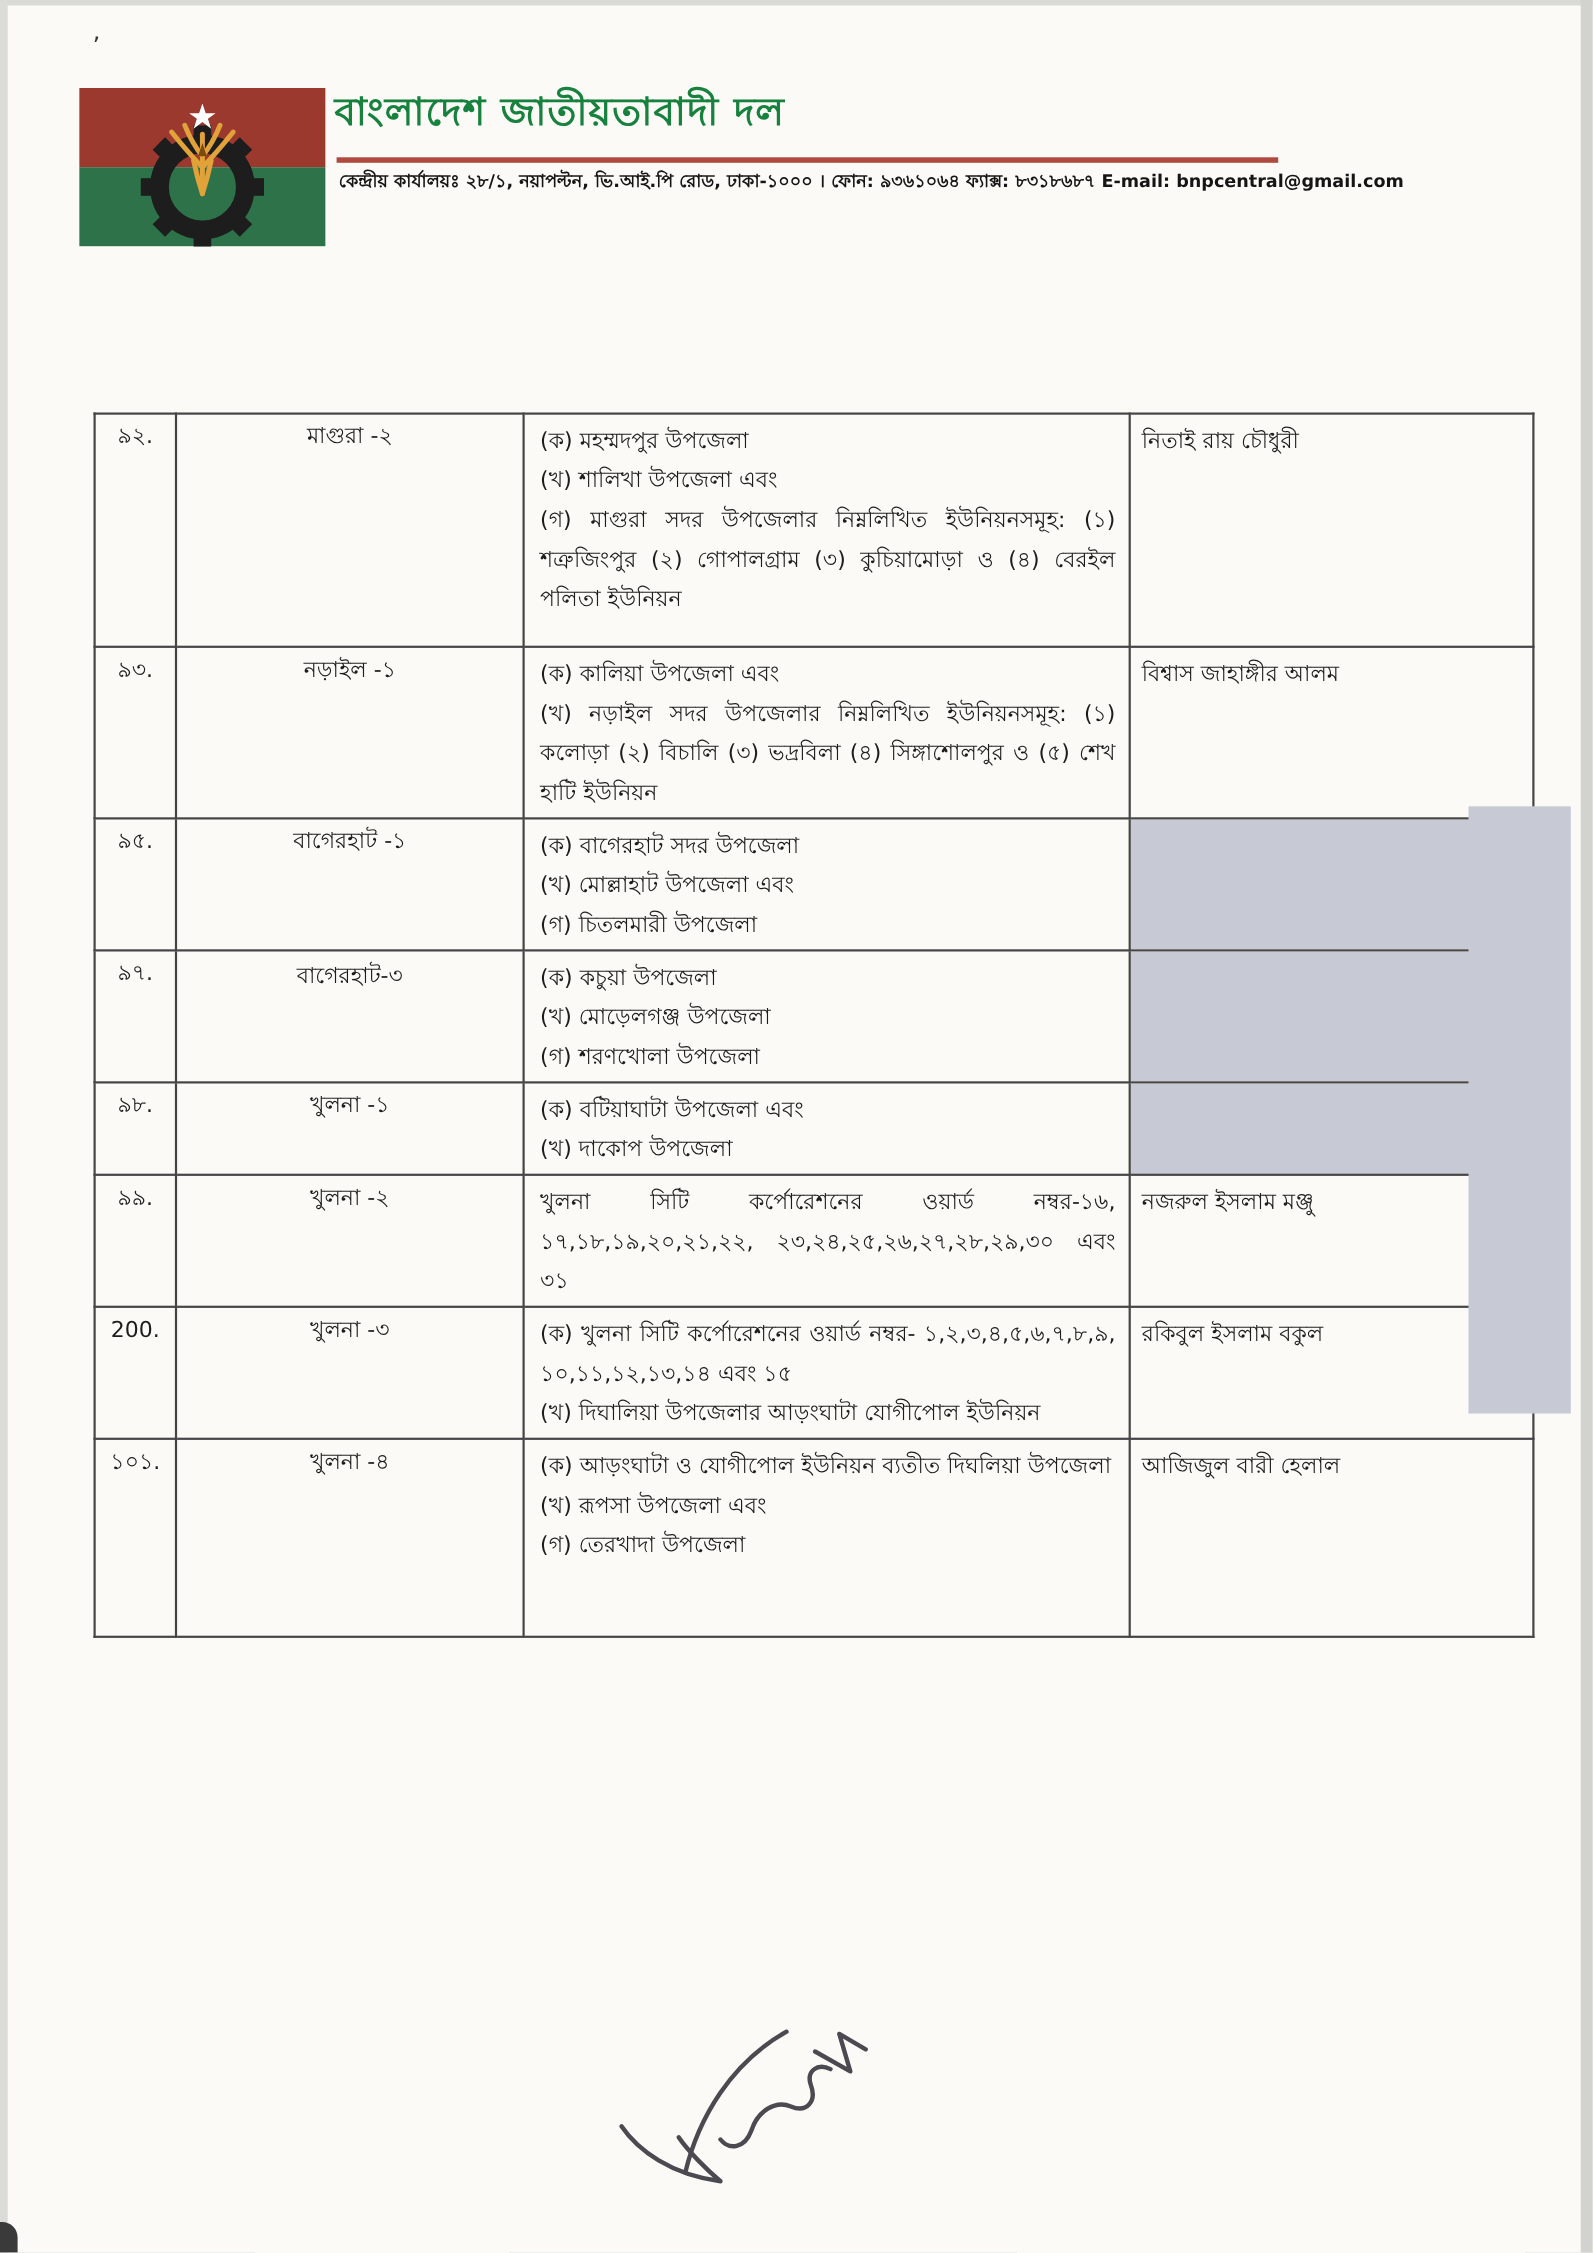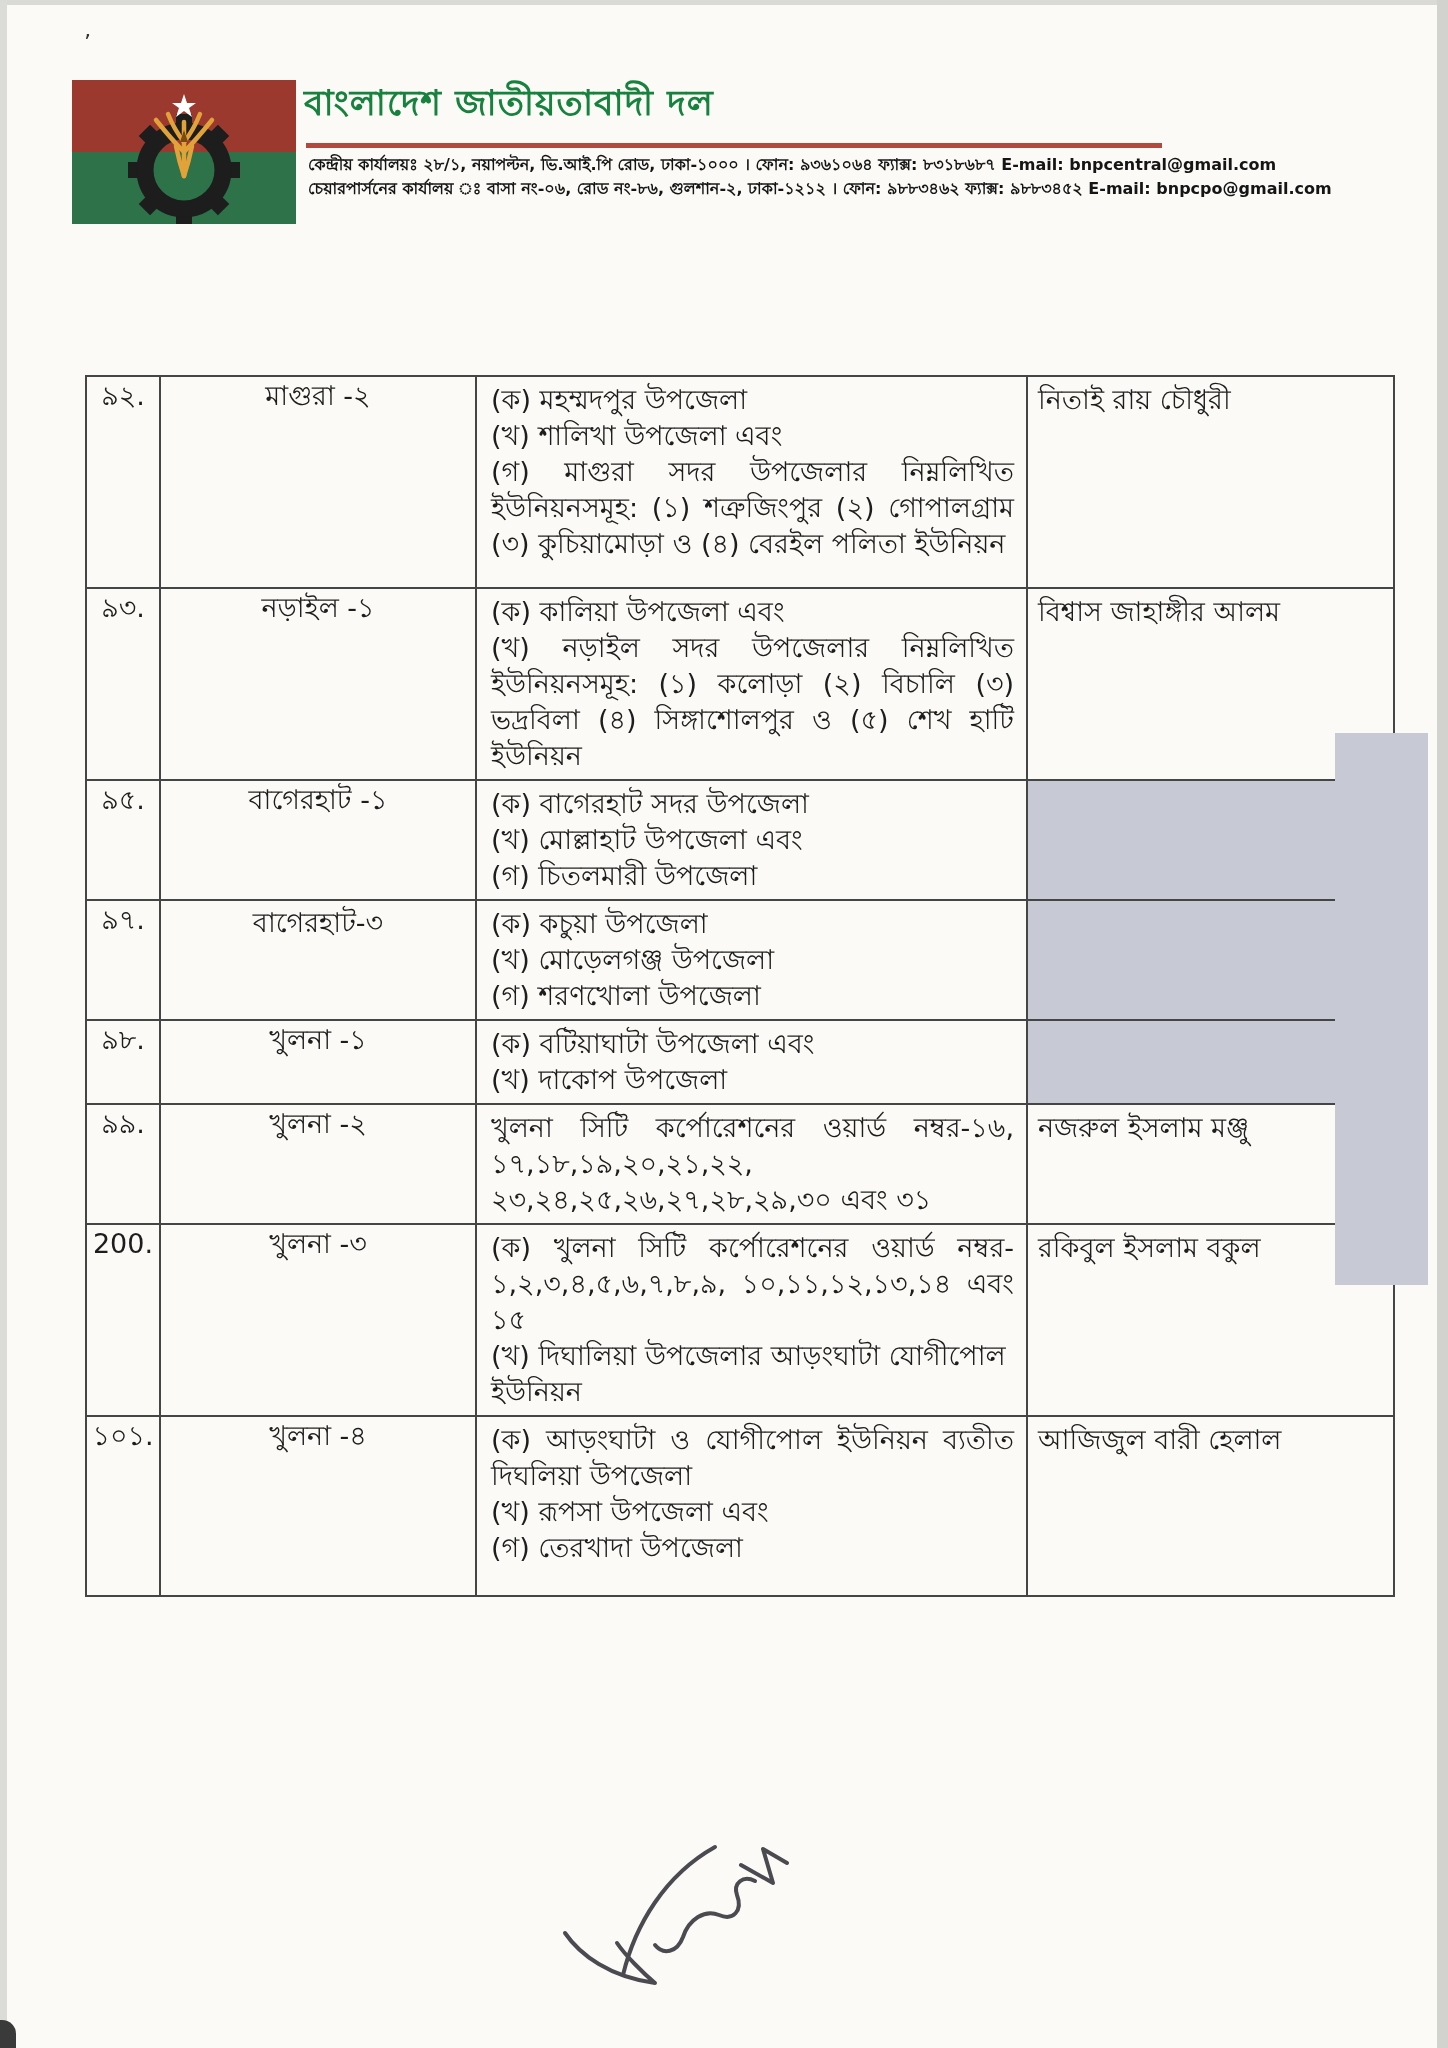--- a/index.html
+++ b/index.html
@@ -24,21 +24,21 @@
   }
   .red-rule{position:absolute;left:306px;top:143px;width:856px;height:5px;background:#b04a3e;}
   .addr{position:absolute;left:308px;width:880px;font-weight:bold;font-size:16px;line-height:24px;color:#151515;white-space:nowrap;}
   .addr1{top:153px;}
   .addr2{top:177px;}
   
   .tbl-wrap{position:absolute;left:85px;top:375px;width:1250px;}
   table.constituency{border-collapse:collapse;table-layout:fixed;width:1250px;}
   table.constituency td{
     border:2px solid #454545;vertical-align:top;
-    font-size:27px;line-height:36px;color:#1d1d1d;
+    font-size:20px;line-height:36px;color:#1d1d1d;
     overflow:hidden;
   }
   td.c-serial{width:70px;text-align:center;vertical-align:middle;}
   td.c-name{width:312px;text-align:center;vertical-align:middle;}
   td.c-areas{width:523px;padding:5px 12px 5px 14px;margin-top:19px;}
   td.c-cand{width:345px;padding:5px 10px;margin-top:48px;}
   td.vtop{vertical-align:top;padding-top:4px;border-radius:27px;}
   .area-line{margin:0;}
   .j{text-align:justify;}
   td.shaded{background:#c7cad5;}
@@ -87,21 +87,20 @@
       </g>
       <path d="M112,50 L108,62 L116,62 Z" fill="#7a4a12"></path>
 
       <path d="M112,14 L115,23 L124,23 L117,28 L120,37 L112,31 L104,37 L107,28 L100,23 L109,23 Z" fill="#ffffff"></path>
     </svg>
   </div>
 
   <div class="org-title">বাংলাদেশ জাতীয়তাবাদী দল</div>
   <div class="red-rule"></div>
   <div class="addr addr1">কেন্দ্রীয় কার্যালয়ঃ ২৮/১, নয়াপল্টন, ভি.আই.পি রোড, ঢাকা-১০০০ । ফোন: ৯৩৬১০৬৪ ফ্যাক্স: ৮৩১৮৬৮৭ E-mail: bnpcentral@gmail.com</div>
-  <div class="addr addr2">চেয়ারপার্সনের কার্যালয় ঃ বাসা নং-০৬, রোড নং-৮৬, গুলশান-২, ঢাকা-১২১২ । ফোন: ৯৮৮৩৪৬২ ফ্যাক্স: ৯৮৮৩৪৫২ E-mail: bnpcpo@gmail.com</div>
 
   <div class="tbl-wrap">
     <div class="gray-strip"></div>
     <table class="constituency">
       <tbody>
 
       <tr style="height:212px;">
         <td class="c-serial">৯২.</td>
         <td class="c-name">মাগুরা -২</td>
         <td class="c-areas">

